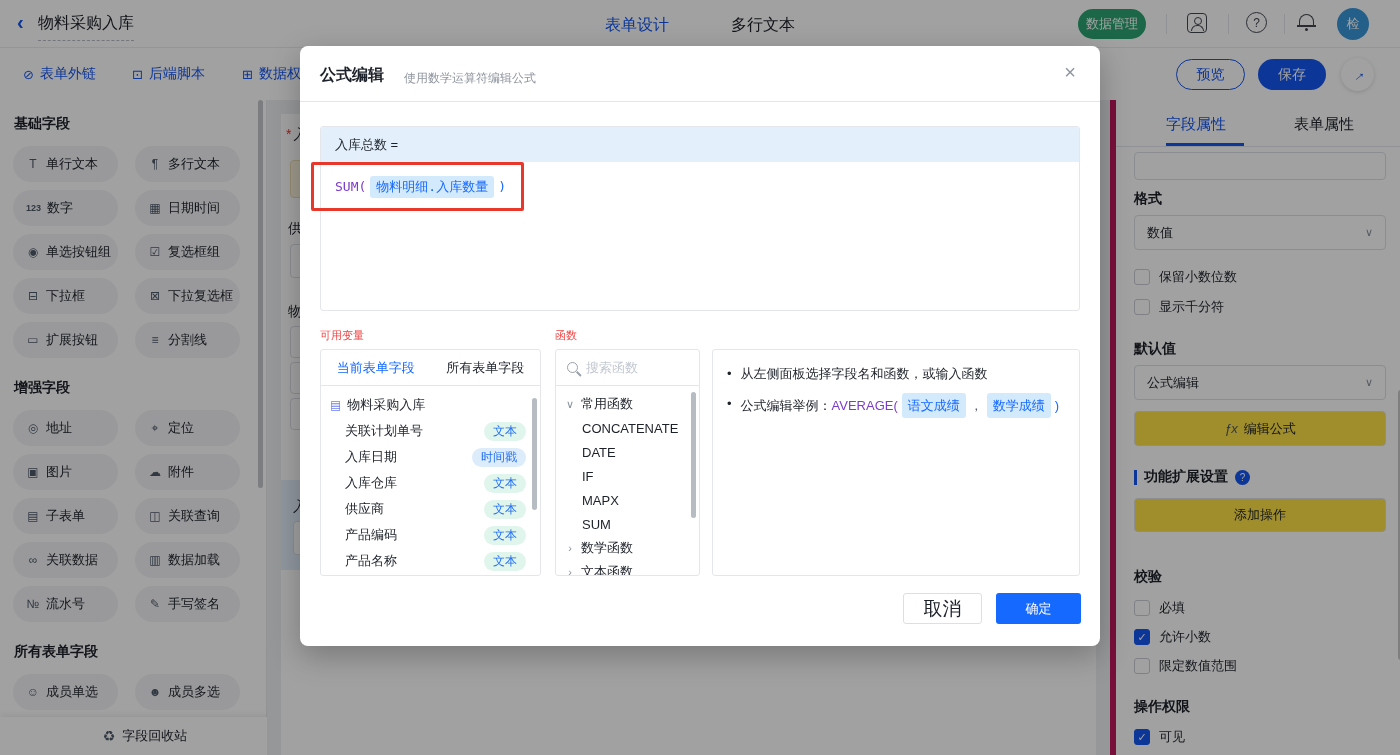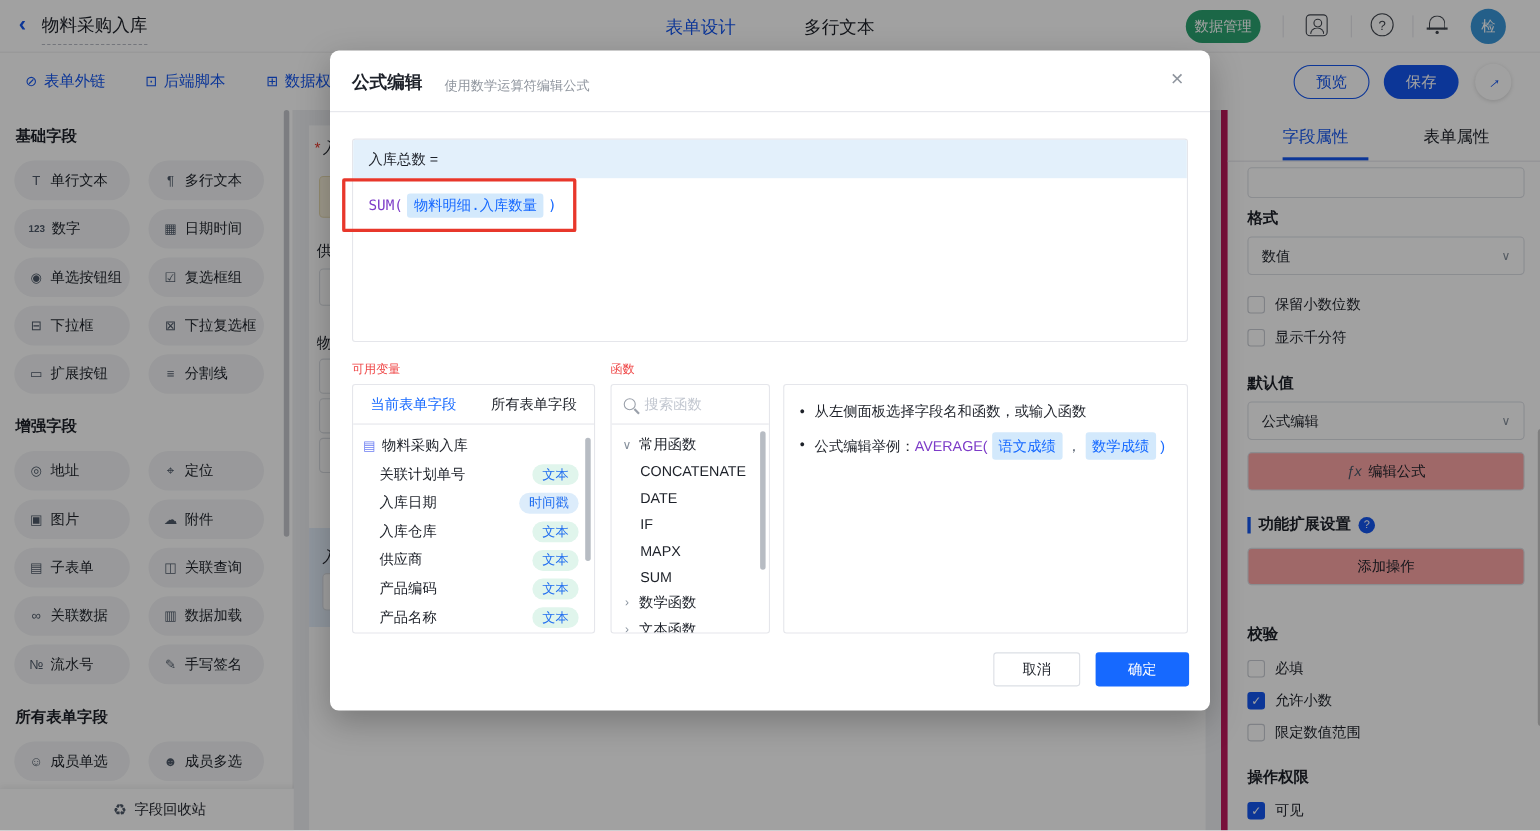--- a/index.html
+++ b/index.html
@@ -54,21 +54,21 @@
   
   .right-panel{position:absolute;left:1110px;top:100px;width:290px;height:655px;background:#fff;border-left:6px solid #be185d;box-sizing:border-box;}
   .rp-tab{position:absolute;top:15px;font-size:15px;color:#1d2129;cursor:pointer;}
   .rp-tab.active{color:#1456f0;}
   .rp-underline{position:absolute;left:50px;top:43px;width:78px;height:3px;background:#1456f0;}
   .rp-divider{position:absolute;left:0;top:46px;width:290px;height:1px;background:#e5e6eb;}
   .rp-label{position:absolute;left:18px;font-size:14px;font-weight:bold;color:#1d2129;}
   .rp-select{position:absolute;left:18px;width:252px;height:35px;border:1px solid #dcdfe5;border-radius:4px;box-sizing:border-box;display:flex;align-items:center;justify-content:space-between;padding:0 12px;font-size:13px;color:#1d2129;cursor:pointer;background:#fff;}
   .rp-select .chev{color:#86909c;font-size:11px;}
   .rp-input{position:absolute;left:18px;width:252px;height:28px;border:1px solid #dcdfe5;border-radius:4px;box-sizing:border-box;background:#fff;}
-  .rp-btn{position:absolute;left:18px;width:252px;height:35px;border:1px solid #dcdfe5;border-radius:4px;box-sizing:border-box;background:#fca5a5;display:flex;align-items:center;justify-content:center;gap:6px;font-size:13px;color:#1d2129;cursor:pointer;}
+  .rp-btn{position:absolute;left:18px;width:252px;height:35px;border:1px solid #dcdfe5;border-radius:4px;box-sizing:border-box;background:#fde047;display:flex;align-items:center;justify-content:center;gap:6px;font-size:13px;color:#1d2129;cursor:pointer;}
   .fx{font-style:italic;color:#4e5969;font-size:13px;}
   .cb-row{position:absolute;left:18px;display:flex;align-items:center;gap:9px;font-size:13px;color:#1d2129;cursor:pointer;height:20px;}
   .cb{position:relative;width:16px;height:16px;border:1px solid #c9cdd4;border-radius:3px;background:#fff;box-sizing:border-box;}
   .cb.checked{background:#1456f0;border-color:#1456f0;}
   .cb.checked::after{content:"✓";position:absolute;left:2.5px;top:0.5px;color:#fff;font-size:11px;font-weight:bold;}
   .ext-header{position:absolute;left:18px;display:flex;align-items:center;gap:7px;}
   .ext-bar{width:3px;height:15px;background:#1456f0;}
   .ext-title{font-size:14px;font-weight:bold;color:#1d2129;}
   .ext-q{width:15px;height:15px;border-radius:50%;background:#1456f0;color:#fff;font-size:10px;display:flex;align-items:center;justify-content:center;cursor:pointer;}
   .rp-scroll{position:absolute;left:282px;top:290px;width:6px;height:270px;border-radius:3px;background:#c9c9c9;}
@@ -101,21 +101,21 @@
   .fn-search{height:35px;border-bottom:1px solid #e5e6eb;display:flex;align-items:center;gap:8px;padding-left:11px;cursor:text;}
   .search-ico{position:relative;width:9px;height:9px;border:1.5px solid #9aa0aa;border-radius:50%;box-sizing:content-box;}
   .search-ico::after{content:"";position:absolute;width:6px;height:1.5px;background:#9aa0aa;transform:rotate(45deg);right:-5px;bottom:-2px;}
   .fn-ph{font-size:13px;color:#c2c7d0;}
   .fn-group{height:24px;display:flex;align-items:center;gap:6px;padding-left:9px;font-size:13px;color:#1d2129;cursor:pointer;}
   .fn-group .chev{color:#86909c;font-size:11px;width:10px;text-align:center;}
   .fn-item{height:24px;display:flex;align-items:center;padding-left:26px;font-size:13px;color:#1d2129;cursor:pointer;}
   .help-panel{padding:13px 14px;font-size:13px;color:#1d2129;line-height:21px;}
   .help-line{display:flex;gap:9px;margin-bottom:9px;align-items:flex-start;}
   .bullet{color:#1d2129;}
-  .btn-cancel{position:absolute;left:603px;top:547px;width:79px;height:31px;border:1px solid #dcdfe5;border-radius:3px;background:#fff;font-size:13px;color:#1d2129;display:flex;align-items:center;justify-content:center;cursor:pointer;box-sizing:border-box;}
+  .btn-cancel{position:absolute;left:603px;top:547px;width:79px;height:31px;border:1px solid #dcdfe5;border-radius:3px;background:#fff;font-size:19px;color:#1d2129;display:flex;align-items:center;justify-content:center;cursor:pointer;box-sizing:border-box;}
   .btn-confirm{position:absolute;left:696px;top:547px;width:85px;height:31px;border-radius:3px;background:#1669ff;font-size:13px;color:#fff;display:flex;align-items:center;justify-content:center;cursor:pointer;}
   .red-annotation{position:absolute;left:311px;top:162px;width:213px;height:49px;border:3px solid #e8372b;border-radius:2px;box-sizing:border-box;z-index:60;pointer-events:none;}
 </style>
 </head>
 <body>
 
 <div class="stage">
 
   <div class="top-header">
     <span class="back-chevron">‹</span>

